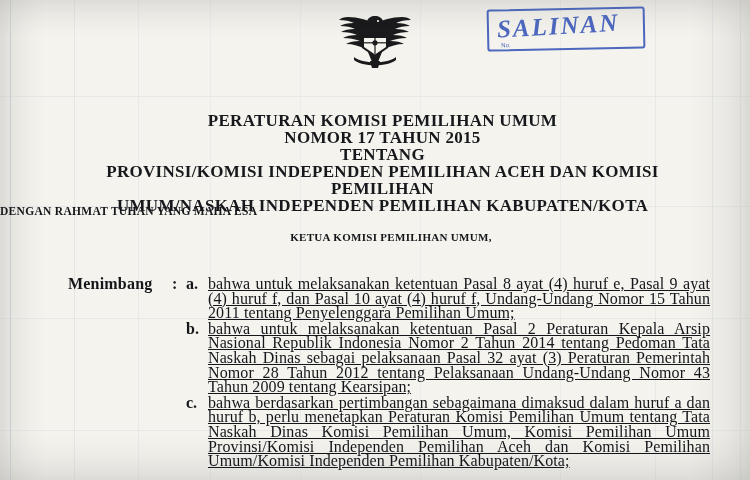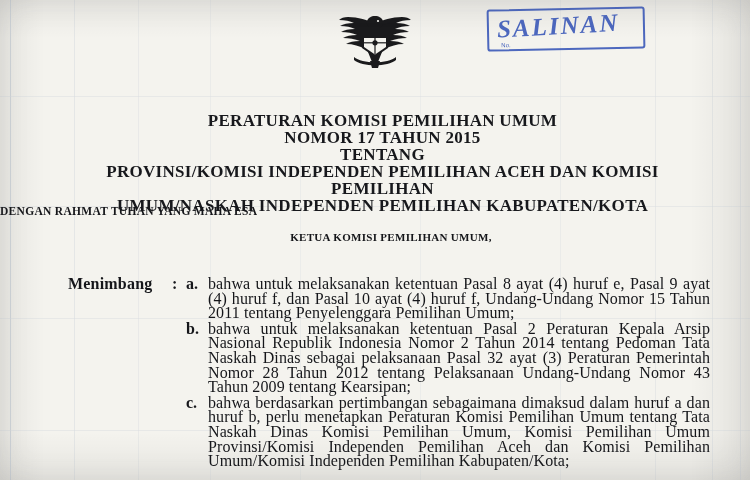--- a/index.html
+++ b/index.html
@@ -181,20 +181,21 @@
   .cons-letter {
     width: 22px;
     flex: 0 0 22px;
     font-weight: bold;
   }
   .cons-text {
     flex: 1 1 auto;
     text-align: justify;
     text-justify: inter-word;
     letter-spacing: 0.1px;
+    text-decoration: underline;
   }
   .cons-text.j {
     text-align: justify;
   }
   
   .soft {
     filter: blur(0.18px);
   }
   .edge-shadow {
     position: absolute;

